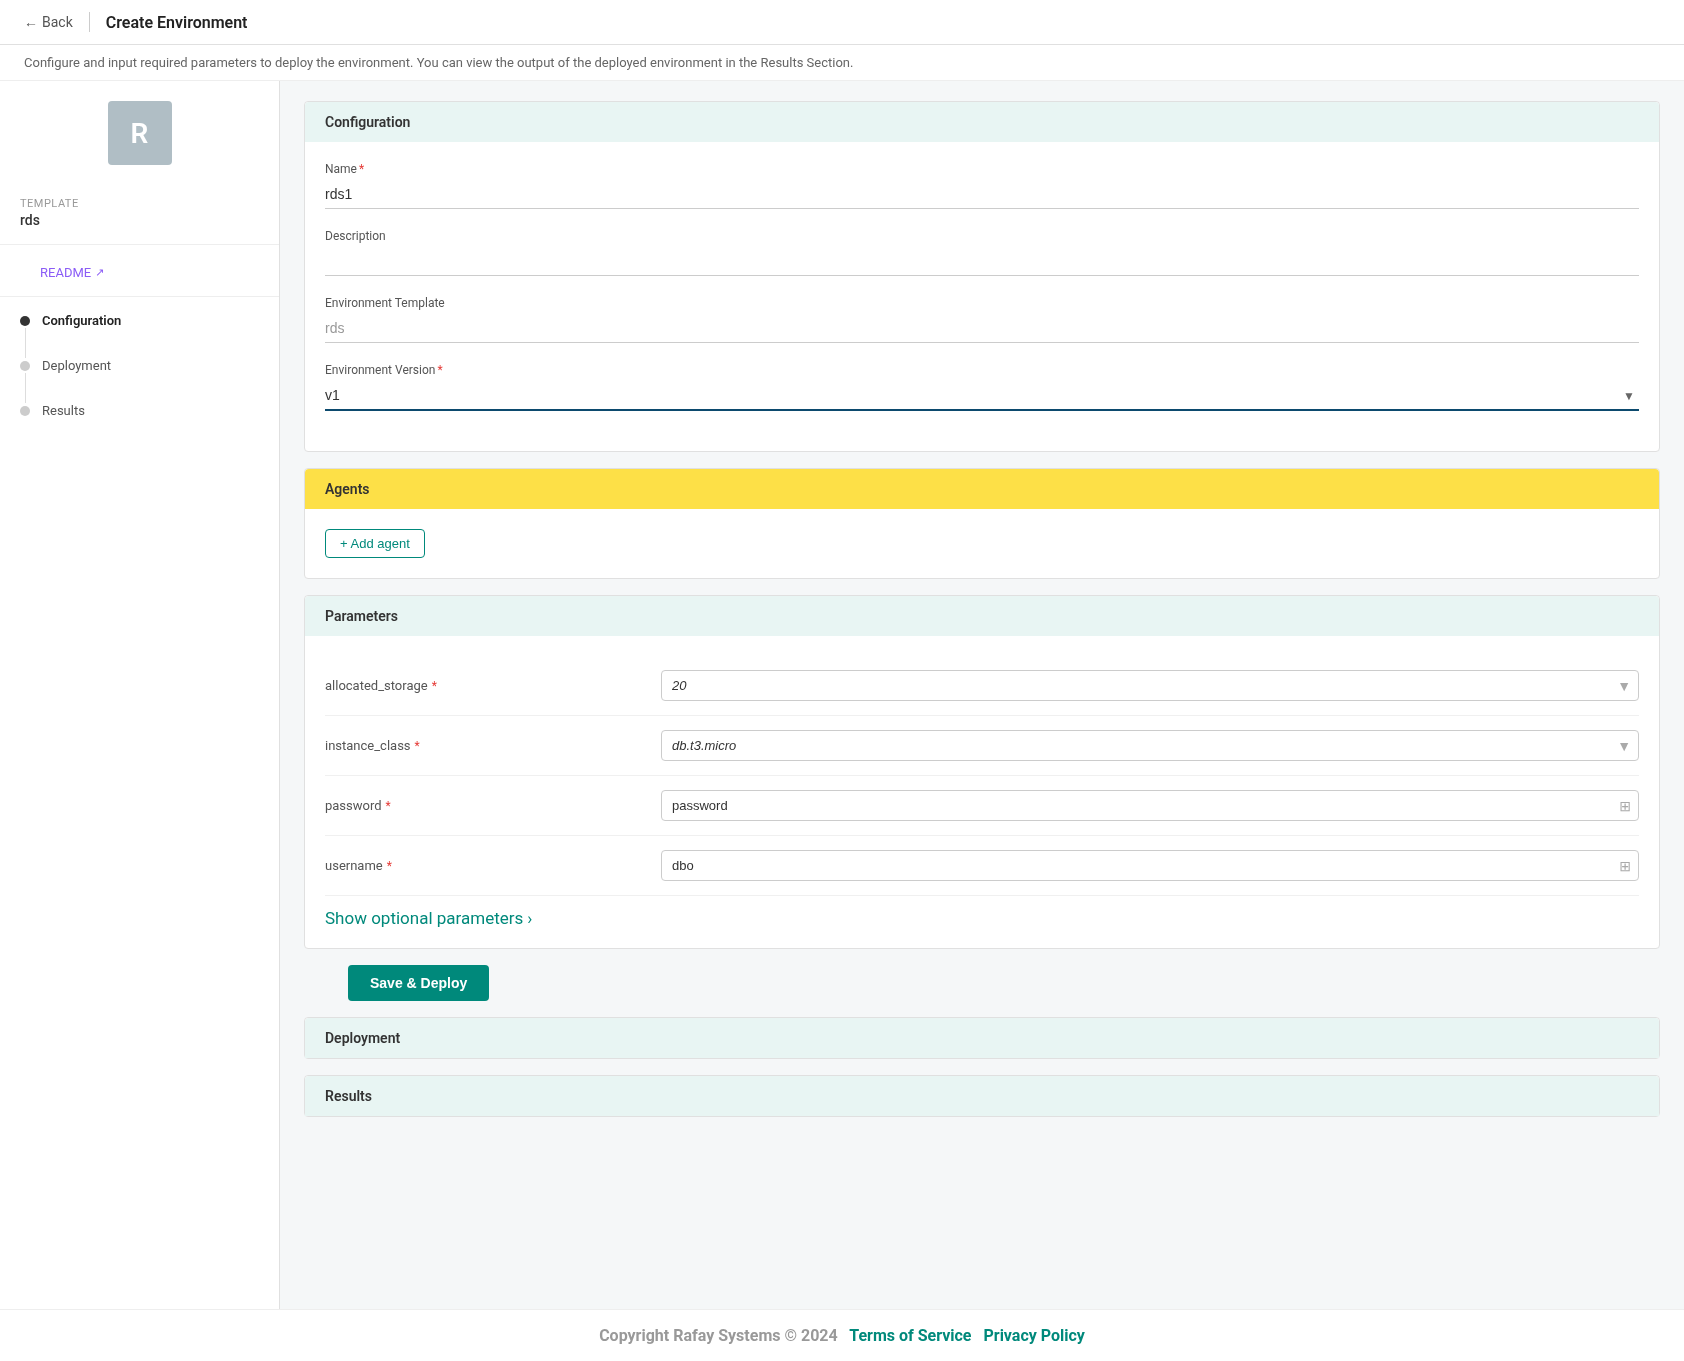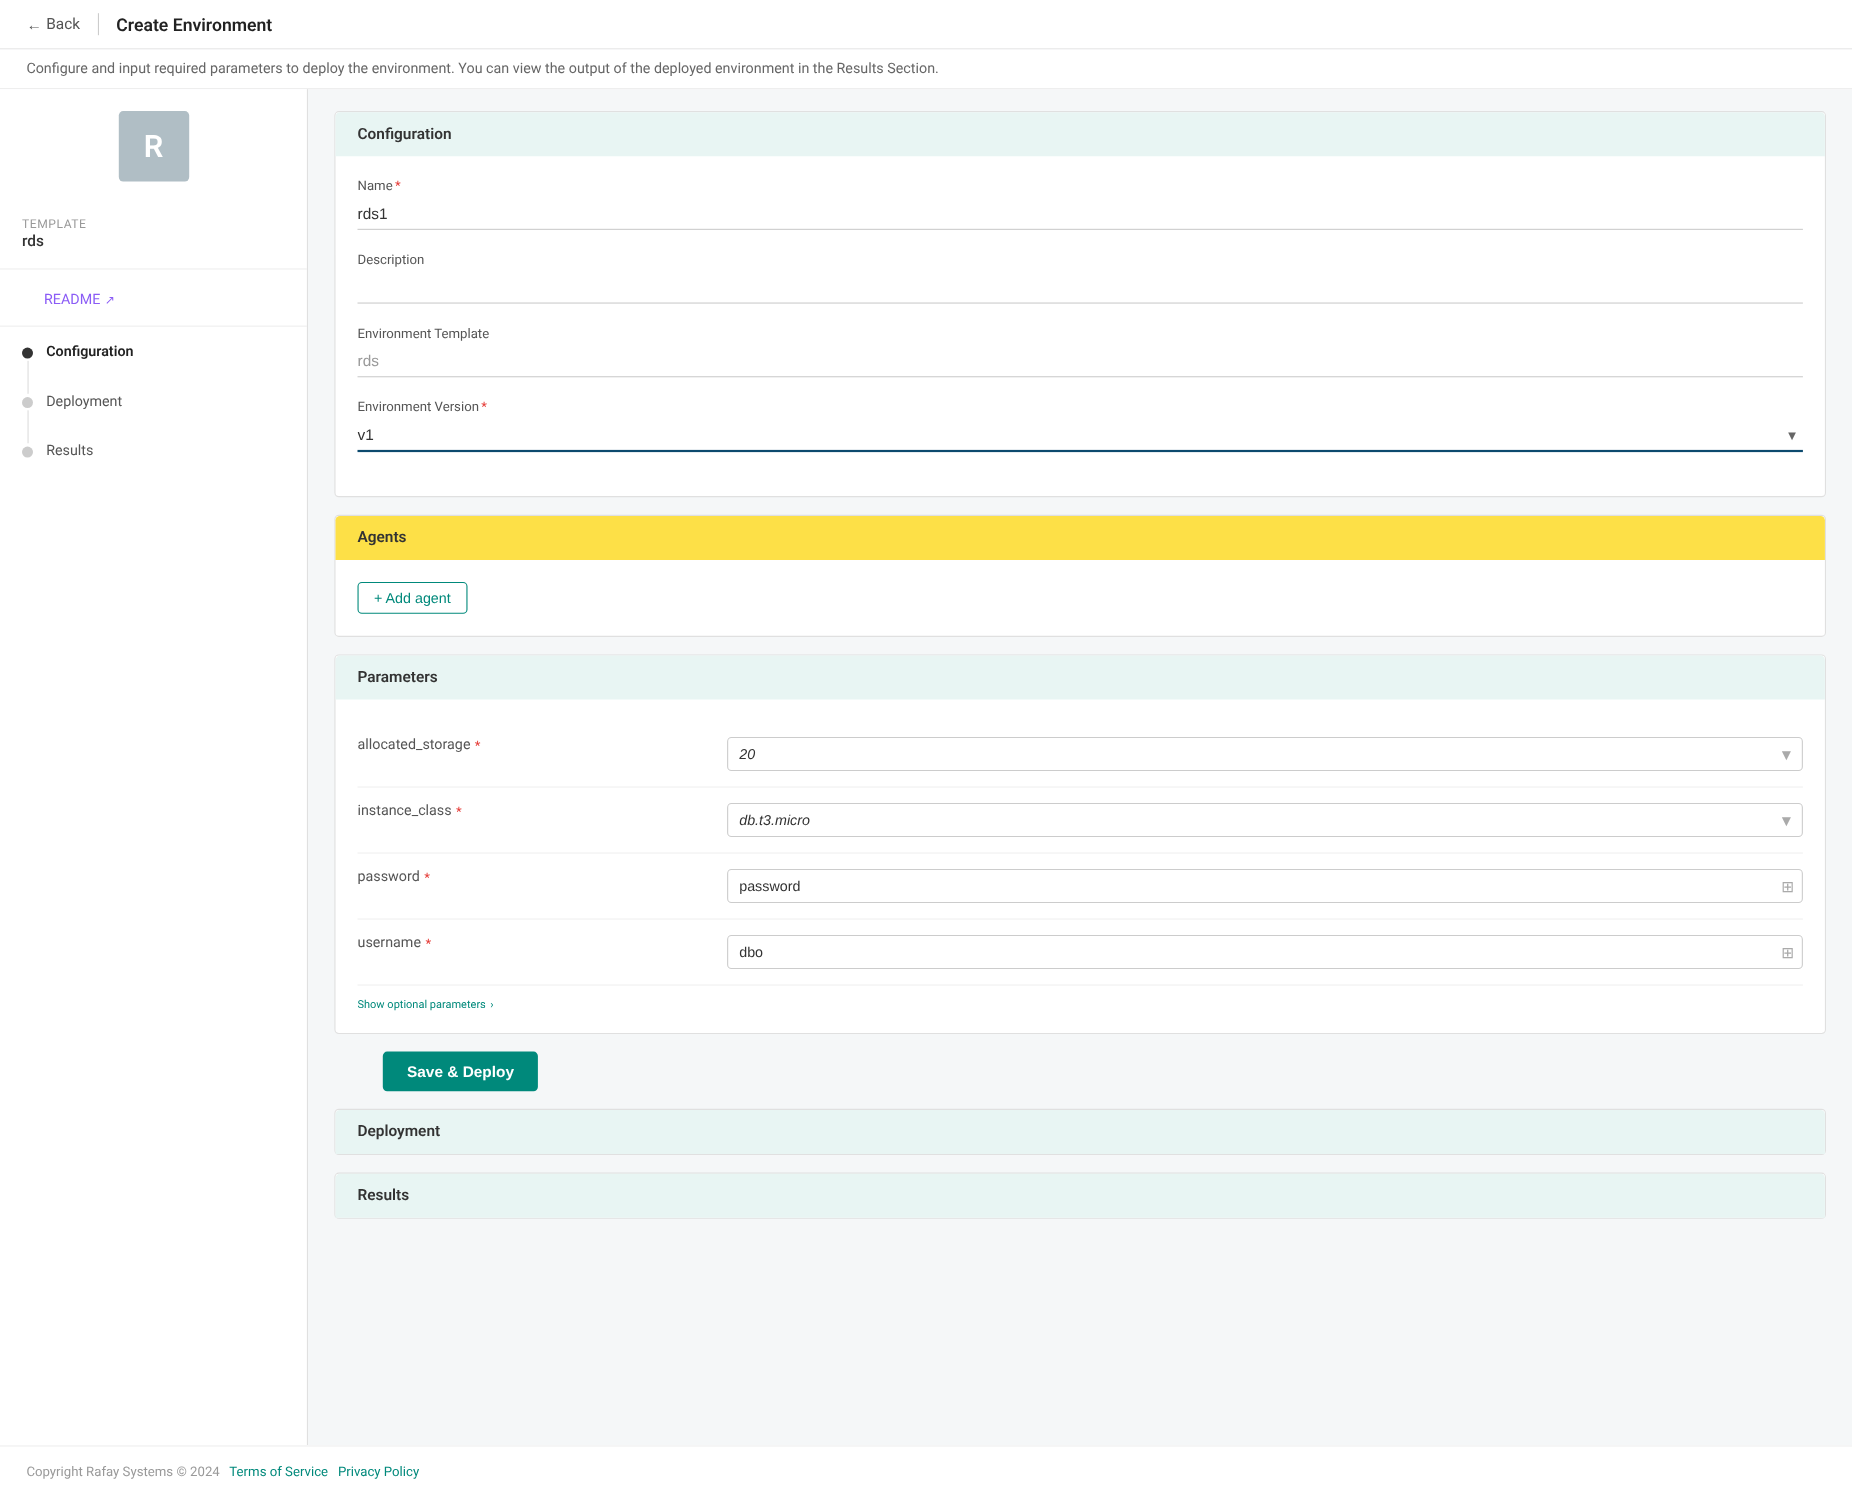--- a/index.html
+++ b/index.html
@@ -221,21 +221,21 @@
       background: transparent;
       color: #00897b;
       padding: 6px 14px;
       border-radius: 4px;
       font-size: 13px;
       cursor: pointer;
     }
     
     .param-row {
       display: flex;
-      align-items: flex-start;
+      align-items: center;
       padding: 14px 0;
       border-bottom: 1px solid #f0f0f0;
       gap: 16px;
     }
     .param-row:last-of-type {
       border-bottom: none;
     }
     .param-name {
       width: 320px;
       font-size: 13px;
@@ -282,50 +282,51 @@
     .param-input-icon {
       position: absolute;
       right: 8px;
       top: 50%;
       transform: translateY(-50%);
       color: #aaa;
       font-size: 14px;
     }
     .show-optional {
       color: #00897b;
-      font-size: 10px;
+      font-size: 17px;
       cursor: pointer;
       display: flex;
       align-items: center;
       gap: 4px;
       margin-top: 12px;
     }
     .save-deploy-btn {
       background: #00897b;
       color: #fff;
       border: none;
       border-radius: 4px;
       padding: 10px 22px;
       font-size: 14px;
       font-weight: 600;
       cursor: pointer;
       margin-bottom: 16px;
       margin-left: 44px;
     }
     .footer {
-      text-align: left;
+      text-align: center;
       padding: 16px 24px;
-      font-size: 12px;
+      font-size: 16px;
       color: #999;
       background: #fff;
       border-top: 1px solid #eee;
       position: fixed;
       bottom: 0;
       right: 0;
       left: 0;
+      font-weight: bold;
     }
     .footer a {
       color: #00897b;
       text-decoration: none;
     }
     .readonly-input {
       color: #999;
     }
     .nav-steps-container {
       padding: 16px 20px 0;

